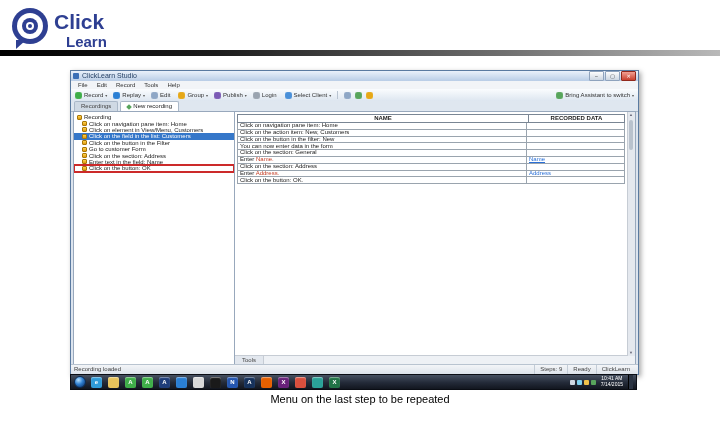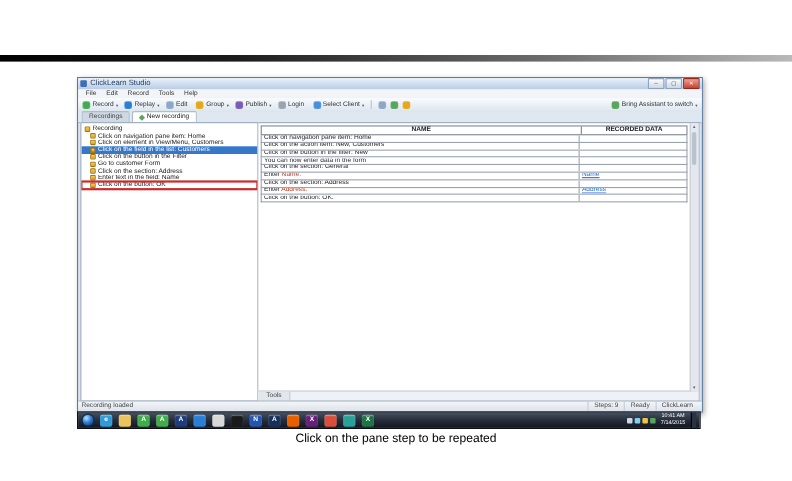--- a/index.html
+++ b/index.html
@@ -107,20 +107,31 @@
   .clock{color:#fff;font-size:5px;line-height:1.15;text-align:center;padding:0 3px;}
   .showdesk{width:4px;height:14px;background:#2a3342;border-left:1px solid #000;}
 
   .caption{position:absolute;left:0;top:393px;width:720px;text-align:center;font-size:11px;color:#000;}
 </style>
 </head>
 <body>
 
 <div class="slide">
 
+  <div class="logo">
+    <div class="bubble">
+      <div class="r1"></div>
+        <div class="r2"></div>
+        <div class="r3"></div>
+        <div class="r4"></div>
+    </div>
+    <div class="tail"></div>
+    <div class="logo-click">Click</div>
+    <div class="logo-learn">Learn</div>
+  </div>
   <div class="gradbar"></div>
 
   <div class="win">
 
     <div class="titlebar">
       <div class="title-icon"></div>
       <div class="title-text">ClickLearn Studio</div>
       <div class="winbtns">
         <div class="wbtn">–</div>
         <div class="wbtn">▢</div>
@@ -412,14 +423,14 @@
           <span class="trayicon" style="background: rgb(88, 165, 92);"></span>
         </span>
       <span class="clock">
         <span>10:41 AM</span><br>
         <span>7/14/2015</span>
       </span>
       <span class="showdesk"></span>
     </span>
   </div>
 
-  <div class="caption">Click on the pane step to be repeated</div>
+  <div class="caption">Menu on the last step to be repeated</div>
 </div>
 
 </body></html>

